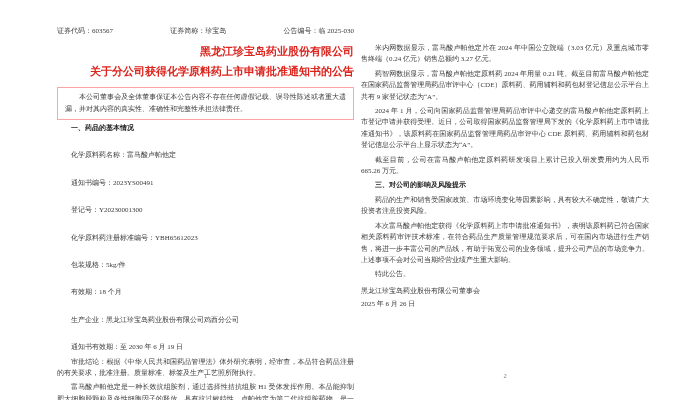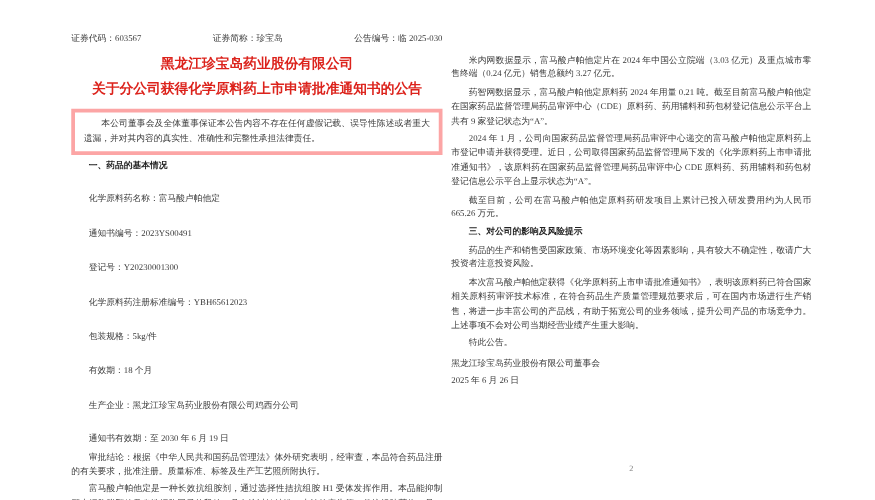--- a/index.html
+++ b/index.html
@@ -14,26 +14,26 @@
   .page { position: absolute; top: 0; height: 328px; background: #ffffff; }
   .page-left  { left: 57px;  width: 297px; padding-top: 26px; }
   .page-right { left: 361px; width: 288px; padding-top: 40px; }
 
   .meta-row {
     display: flex; justify-content: space-between;
     font-size: 7px; line-height: 10px; color: #3a3a3a;
     margin-bottom: 8px; white-space: nowrap;
   }
   .red-title {
-    color: #dc231c; font-weight: bold; text-align: center;
+    color: #dc231c; font-weight: bold; text-align: right;
     font-size: 11px; line-height: 14px; margin-top: 6px;
     font-family: "Liberation Sans", "DejaVu Sans", sans-serif;
   }
   .disclaimer-box {
-    border: 3px solid #fca5a5;
+    border: 1px solid #fca5a5;
     margin-top: 9px; padding: 4px 7px;
   }
   .disclaimer-box p {
     font-size: 7px; line-height: 11.5px;
     text-indent: 2em; text-align: justify;
   }
   .para {
     font-size: 7px; line-height: 11.4px;
     text-indent: 2em; text-align: justify; margin-top: 3px;
   }

